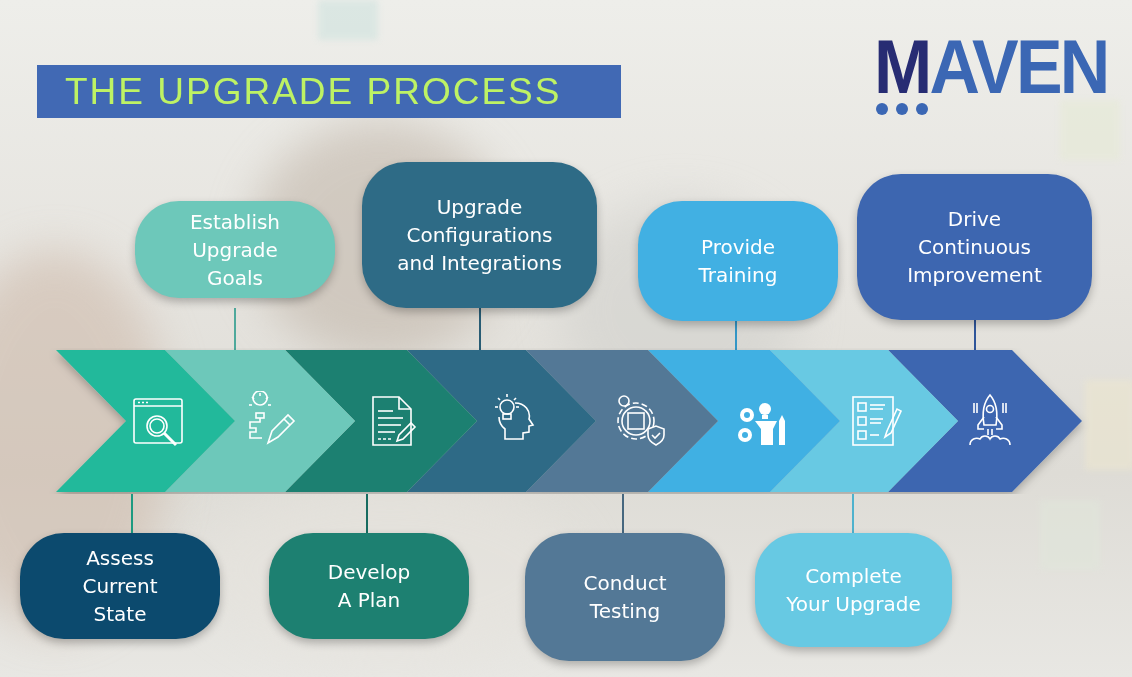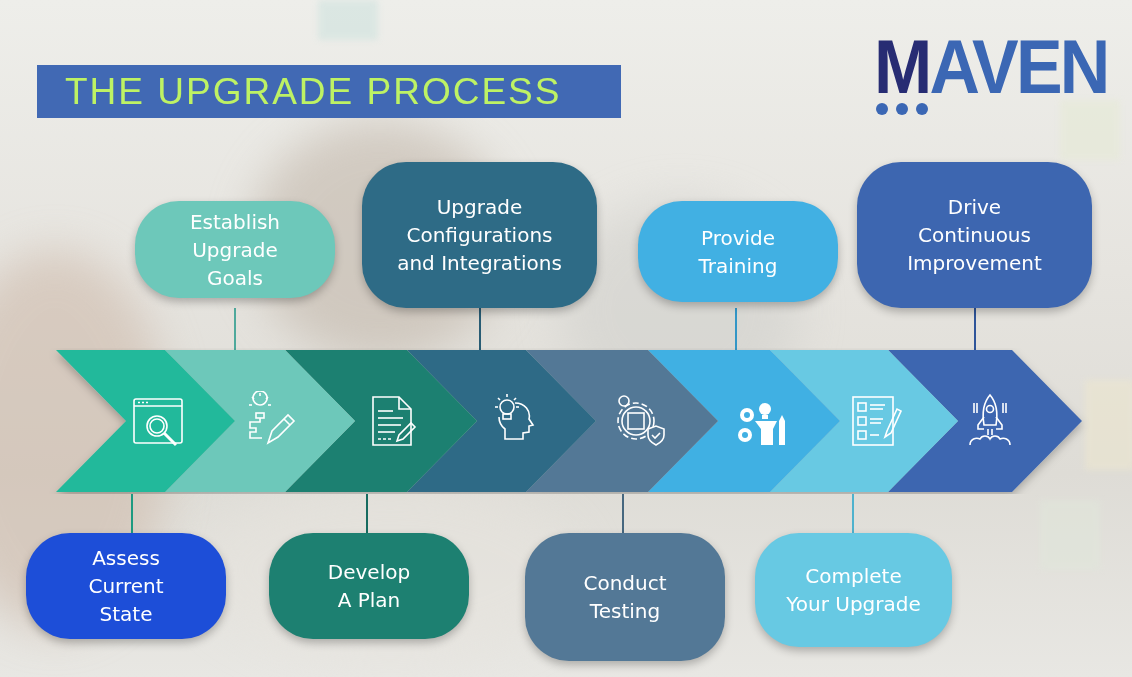--- a/index.html
+++ b/index.html
@@ -205,32 +205,32 @@
         <line x1="32" y1="38" x2="32" y2="44"></line>
       <line x1="14" y1="12" x2="14" y2="22"></line>
         <line x1="17" y1="12" x2="17" y2="22"></line>
       <line x1="43" y1="12" x2="43" y2="22"></line>
         <line x1="46" y1="12" x2="46" y2="22"></line>
       <path d="M10 54 c0-6 6-8 10-6 c2-4 8-4 10 0 c2-4 8-4 10 0 c4-2 10 0 10 6"></path>
     </svg>
   </div>
 </div>
 
-<div class="pill" style="left:26px;top:533px;width:200px;height:106px;background:#1d4ed8;">Assess
+<div class="pill" style="left:20px;top:533px;width:200px;height:106px;background:#0c4a6e;">Assess
 Current
 State</div>
 <div class="pill" style="left:135px;top:201px;width:200px;height:97px;background:#6dc8ba;">Establish
 Upgrade
 Goals</div>
 <div class="pill" style="left:269px;top:533px;width:200px;height:106px;background:#1d8071;">Develop
 A Plan</div>
 <div class="pill" style="left:362px;top:162px;width:235px;height:146px;background:#2e6b86;">Upgrade
 Configurations
 and Integrations</div>
 <div class="pill" style="left:525px;top:533px;width:200px;height:128px;background:#537896;">Conduct
 Testing</div>
-<div class="pill" style="left:638px;top:201px;width:200px;height:101px;background:#41b0e3;text-align:center;">Provide
+<div class="pill" style="left:638px;top:201px;width:200px;height:120px;background:#41b0e3;text-align:center;">Provide
 Training</div>
 <div class="pill" style="left:755px;top:533px;width:197px;height:114px;background:#67c9e3;">Complete
 Your Upgrade</div>
-<div class="pill" style="left:857px;top:162px;width:235px;height:146px;background:#3d66b0;">Drive
+<div class="pill" style="left:857px;top:174px;width:235px;height:146px;background:#3d66b0;">Drive
 Continuous
 Improvement</div>
 
 </body></html>

